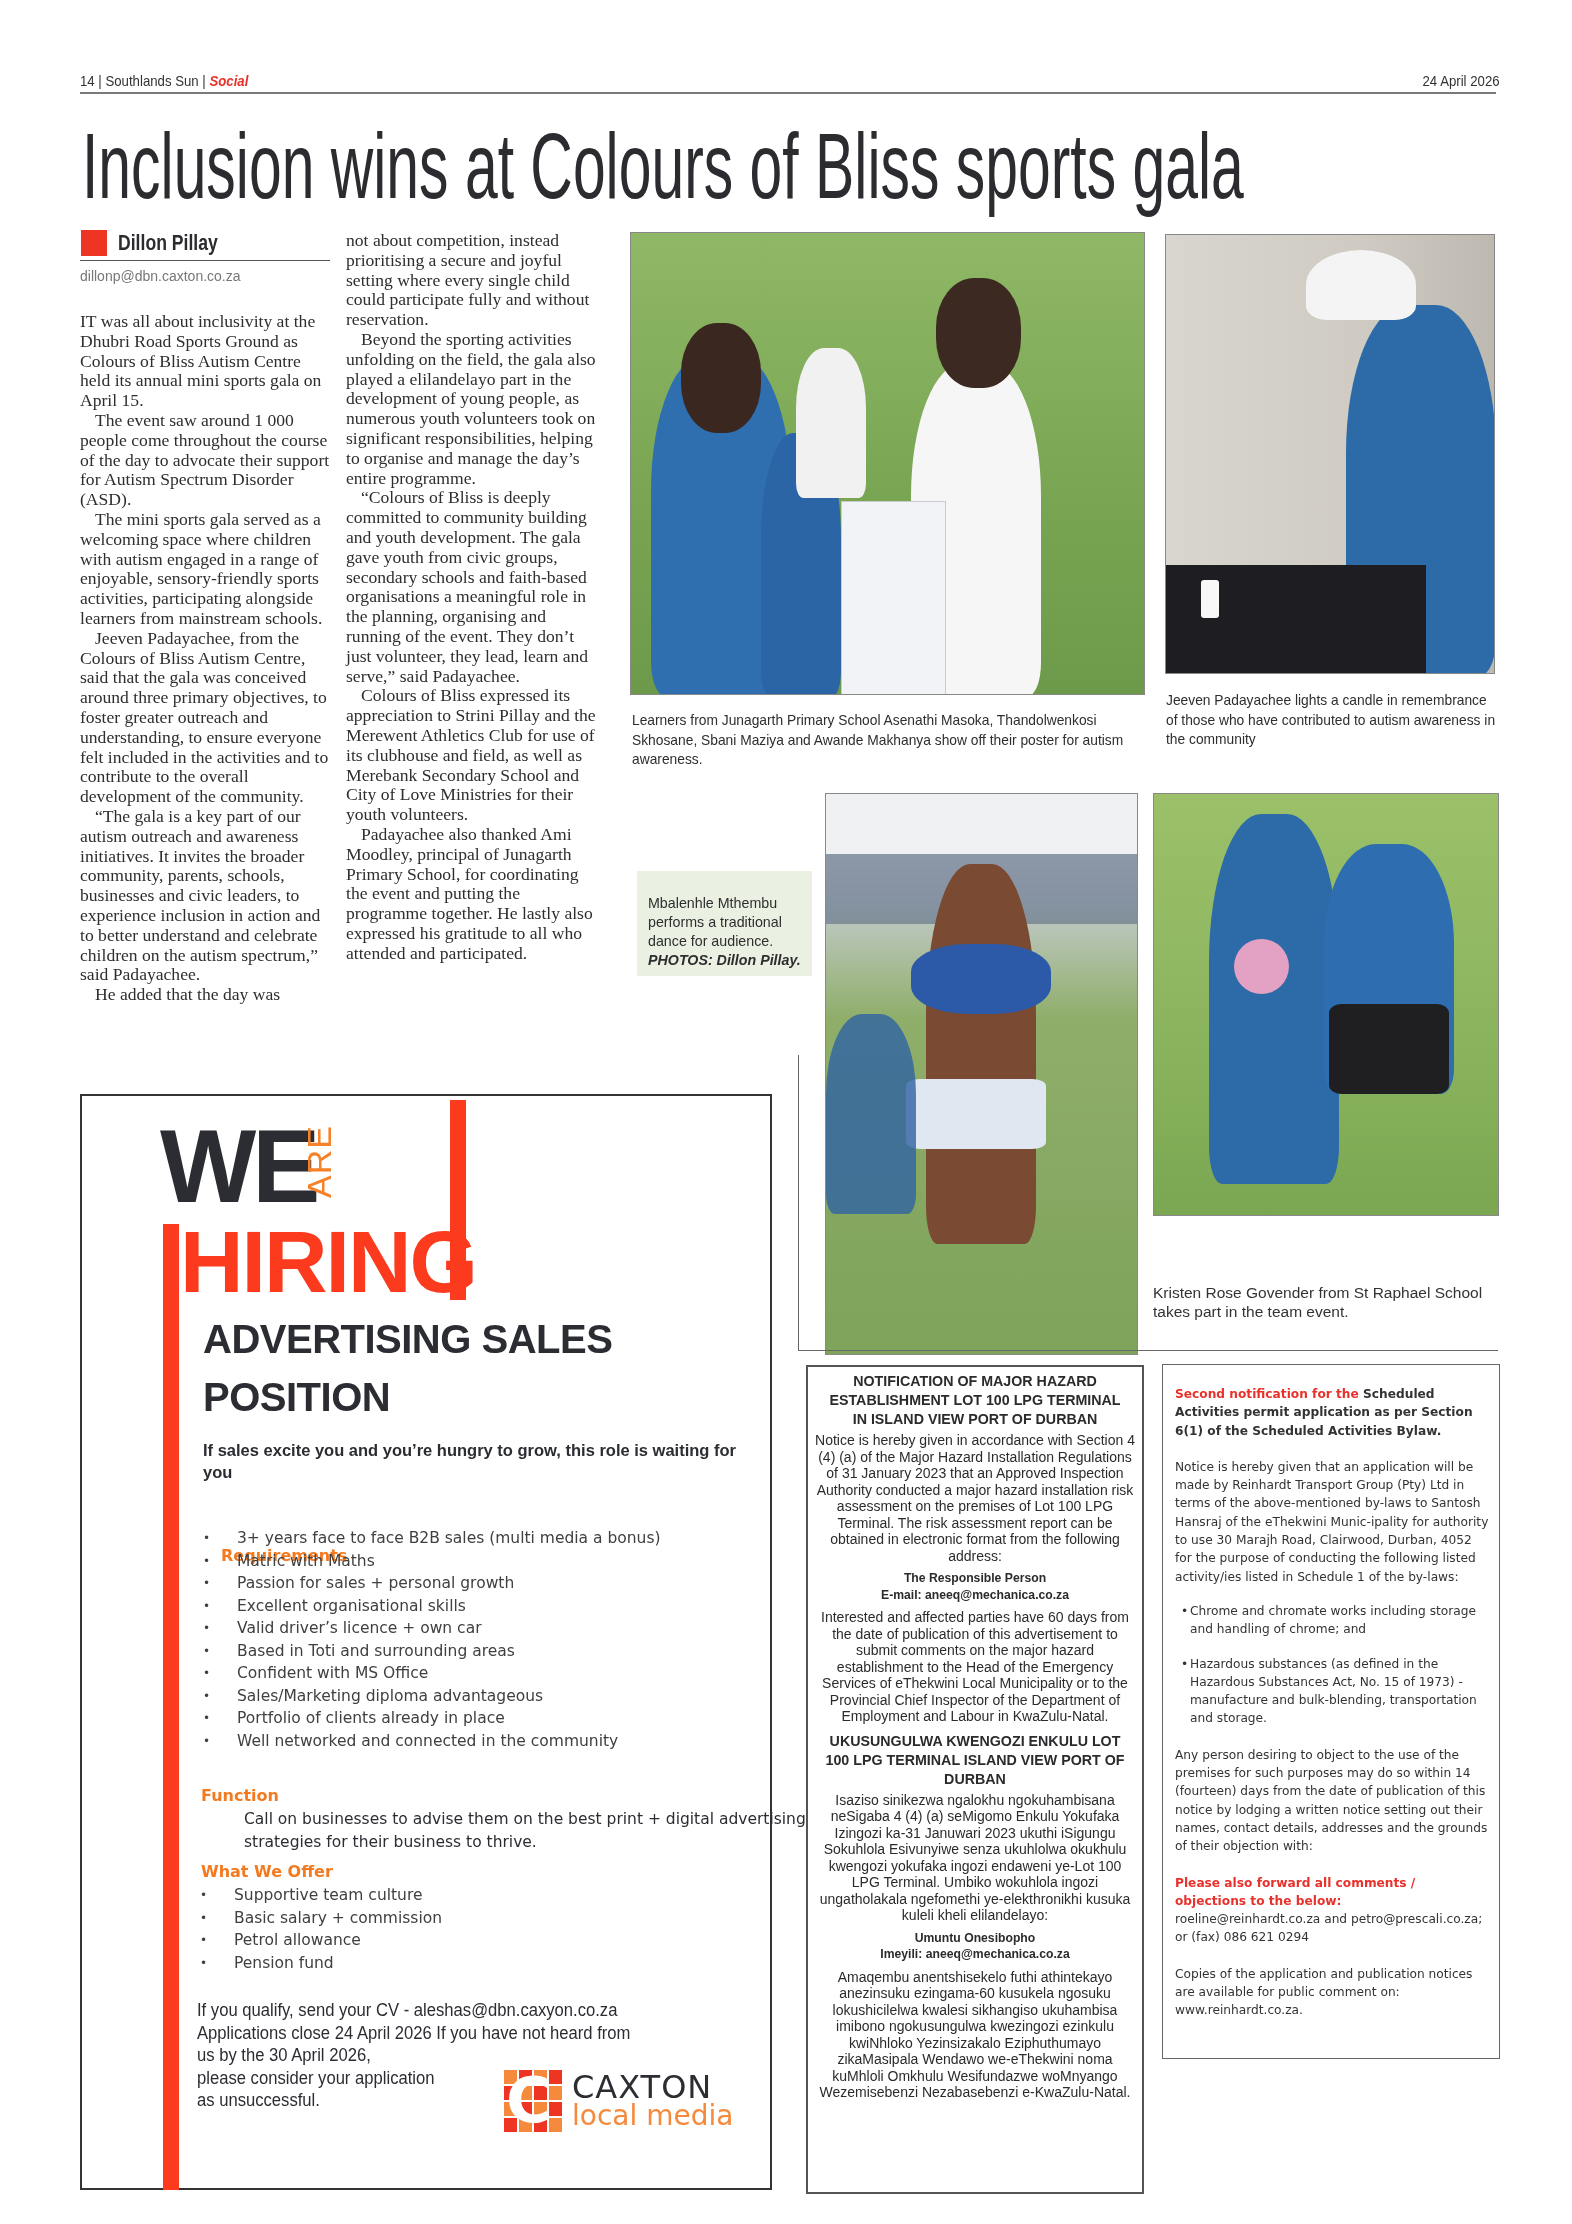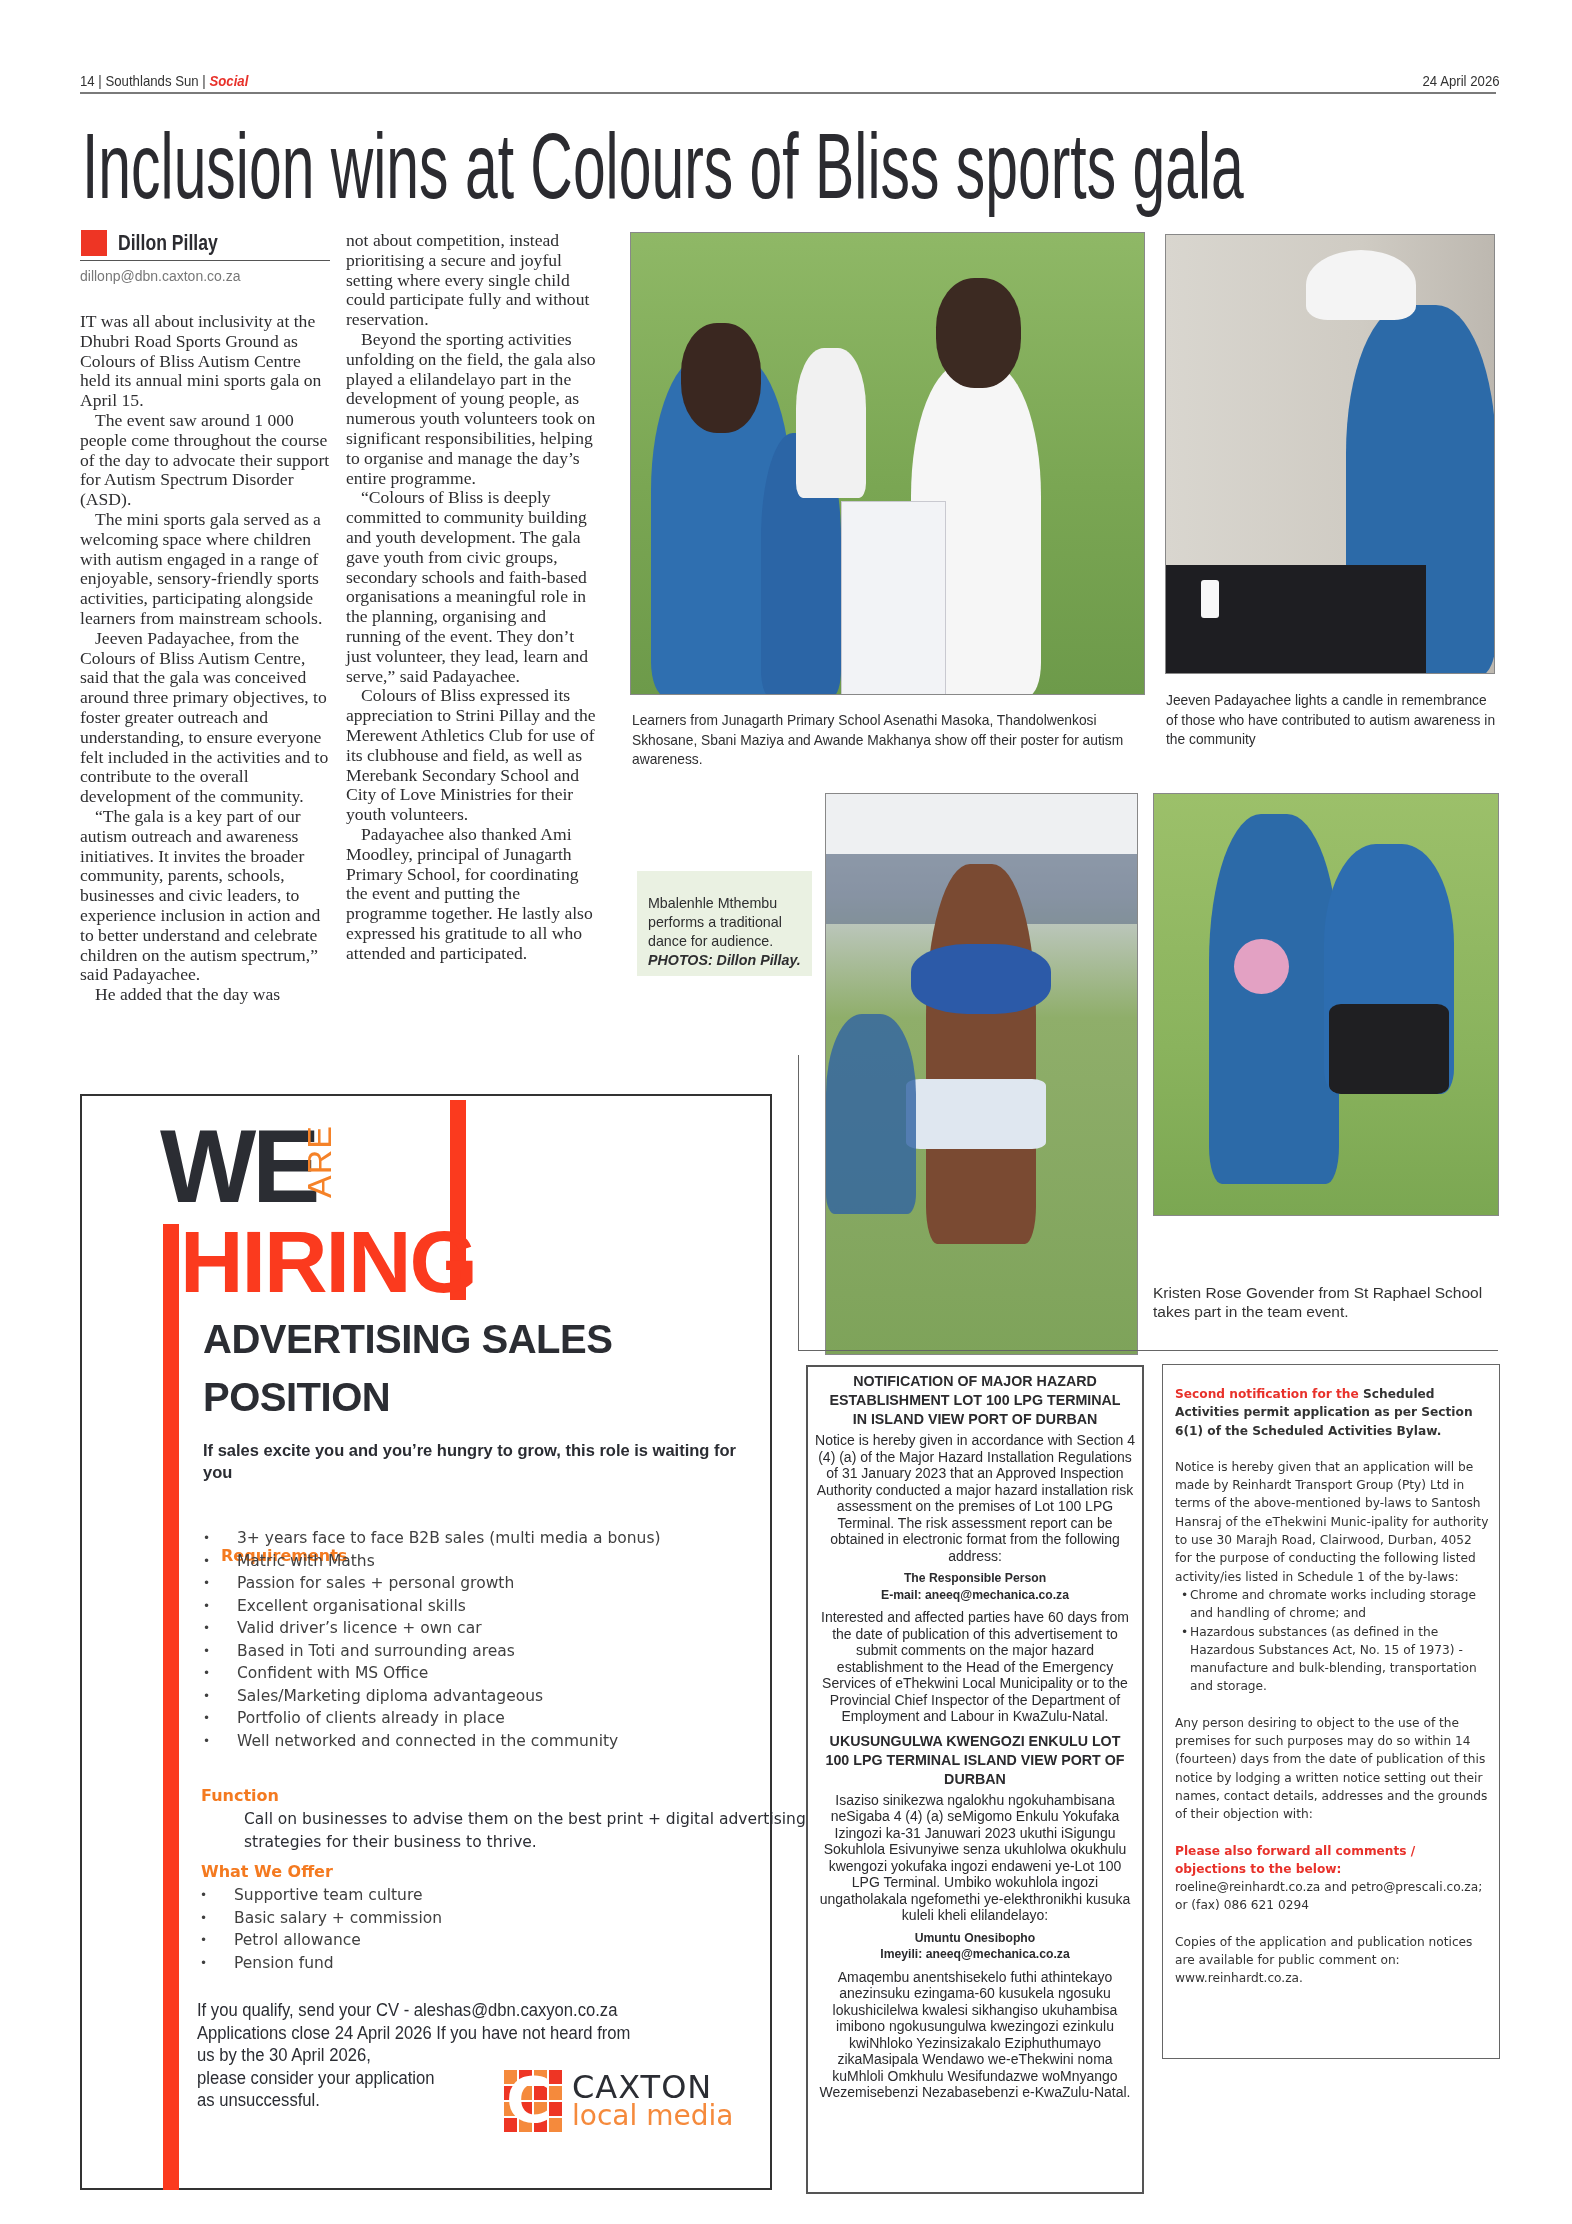--- a/index.html
+++ b/index.html
@@ -85,21 +85,21 @@
     .n-head { font-family: "Liberation Sans", sans-serif; font-weight: bold; font-size: 15px; line-height: 19px; transform: scaleX(0.95); }
     .n-body { font-family: "Liberation Sans", sans-serif; font-size: 14px; line-height: 16.5px; margin-top: 4px; }
     .n-bold { font-family: "Liberation Sans", sans-serif; font-weight: bold; font-size: 12.2px; line-height: 16.5px; margin-top: 6px; }
     .n-gap { margin-top: 6px; }
 
     
     .notice-2 { left: 1162px; top: 1364px; width: 338px; height: 695px; border: 1px solid #666; padding: 20px 10px 10px 12px; color: #333; font-family: "DejaVu Sans", sans-serif; font-size: 12.2px; line-height: 18.3px; }
     .notice-2 .red { color: #e8312a; font-weight: bold; }
     .notice-2 .b { font-weight: bold; }
     .notice-2 ul { list-style: none; margin-left: 6px; }
-    .notice-2 ul li { position: relative; padding-left: 9px; }
+    .notice-2 ul li { position: relative; padding-left: 9px; margin-top: 16px; }
     .notice-2 ul li::before { content: "•"; position: absolute; left: 0; }
     .n2-gap { height: 18px; }
   </style>
 </head>
 <body>
 
 <div class="abs folio">
   <span>14</span>
   <span> | </span>
   <span>Southlands Sun</span>

